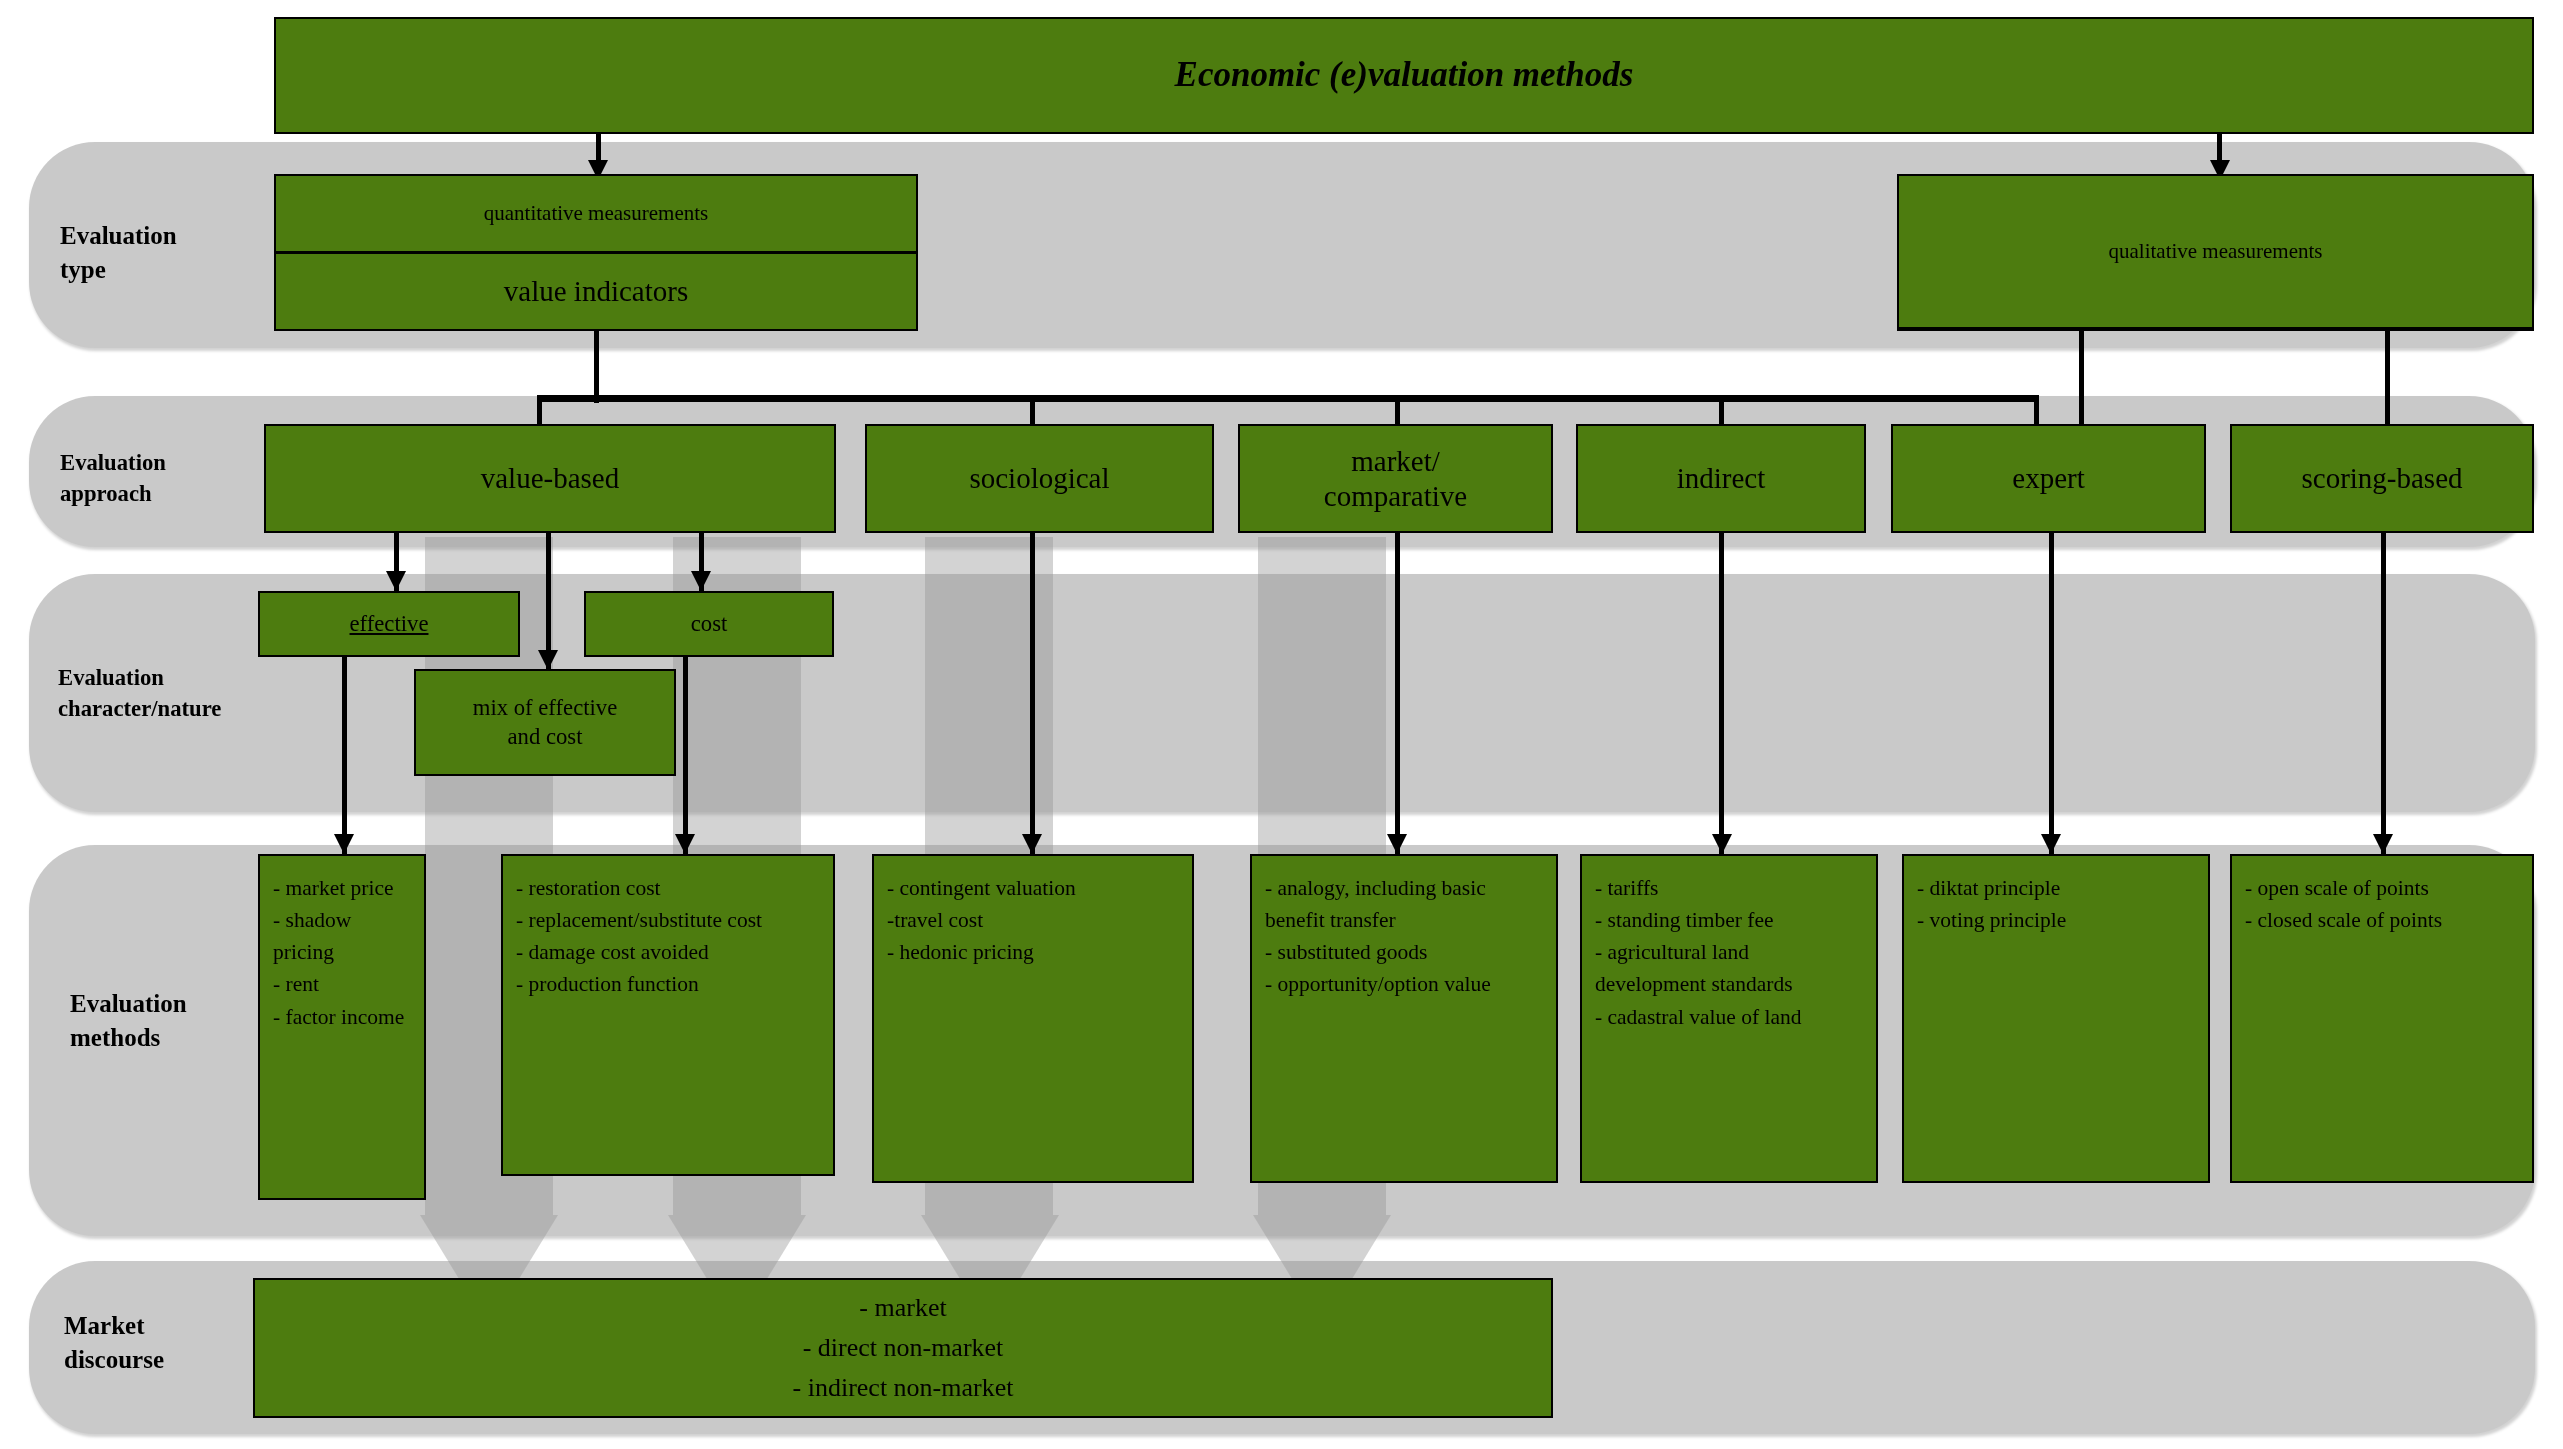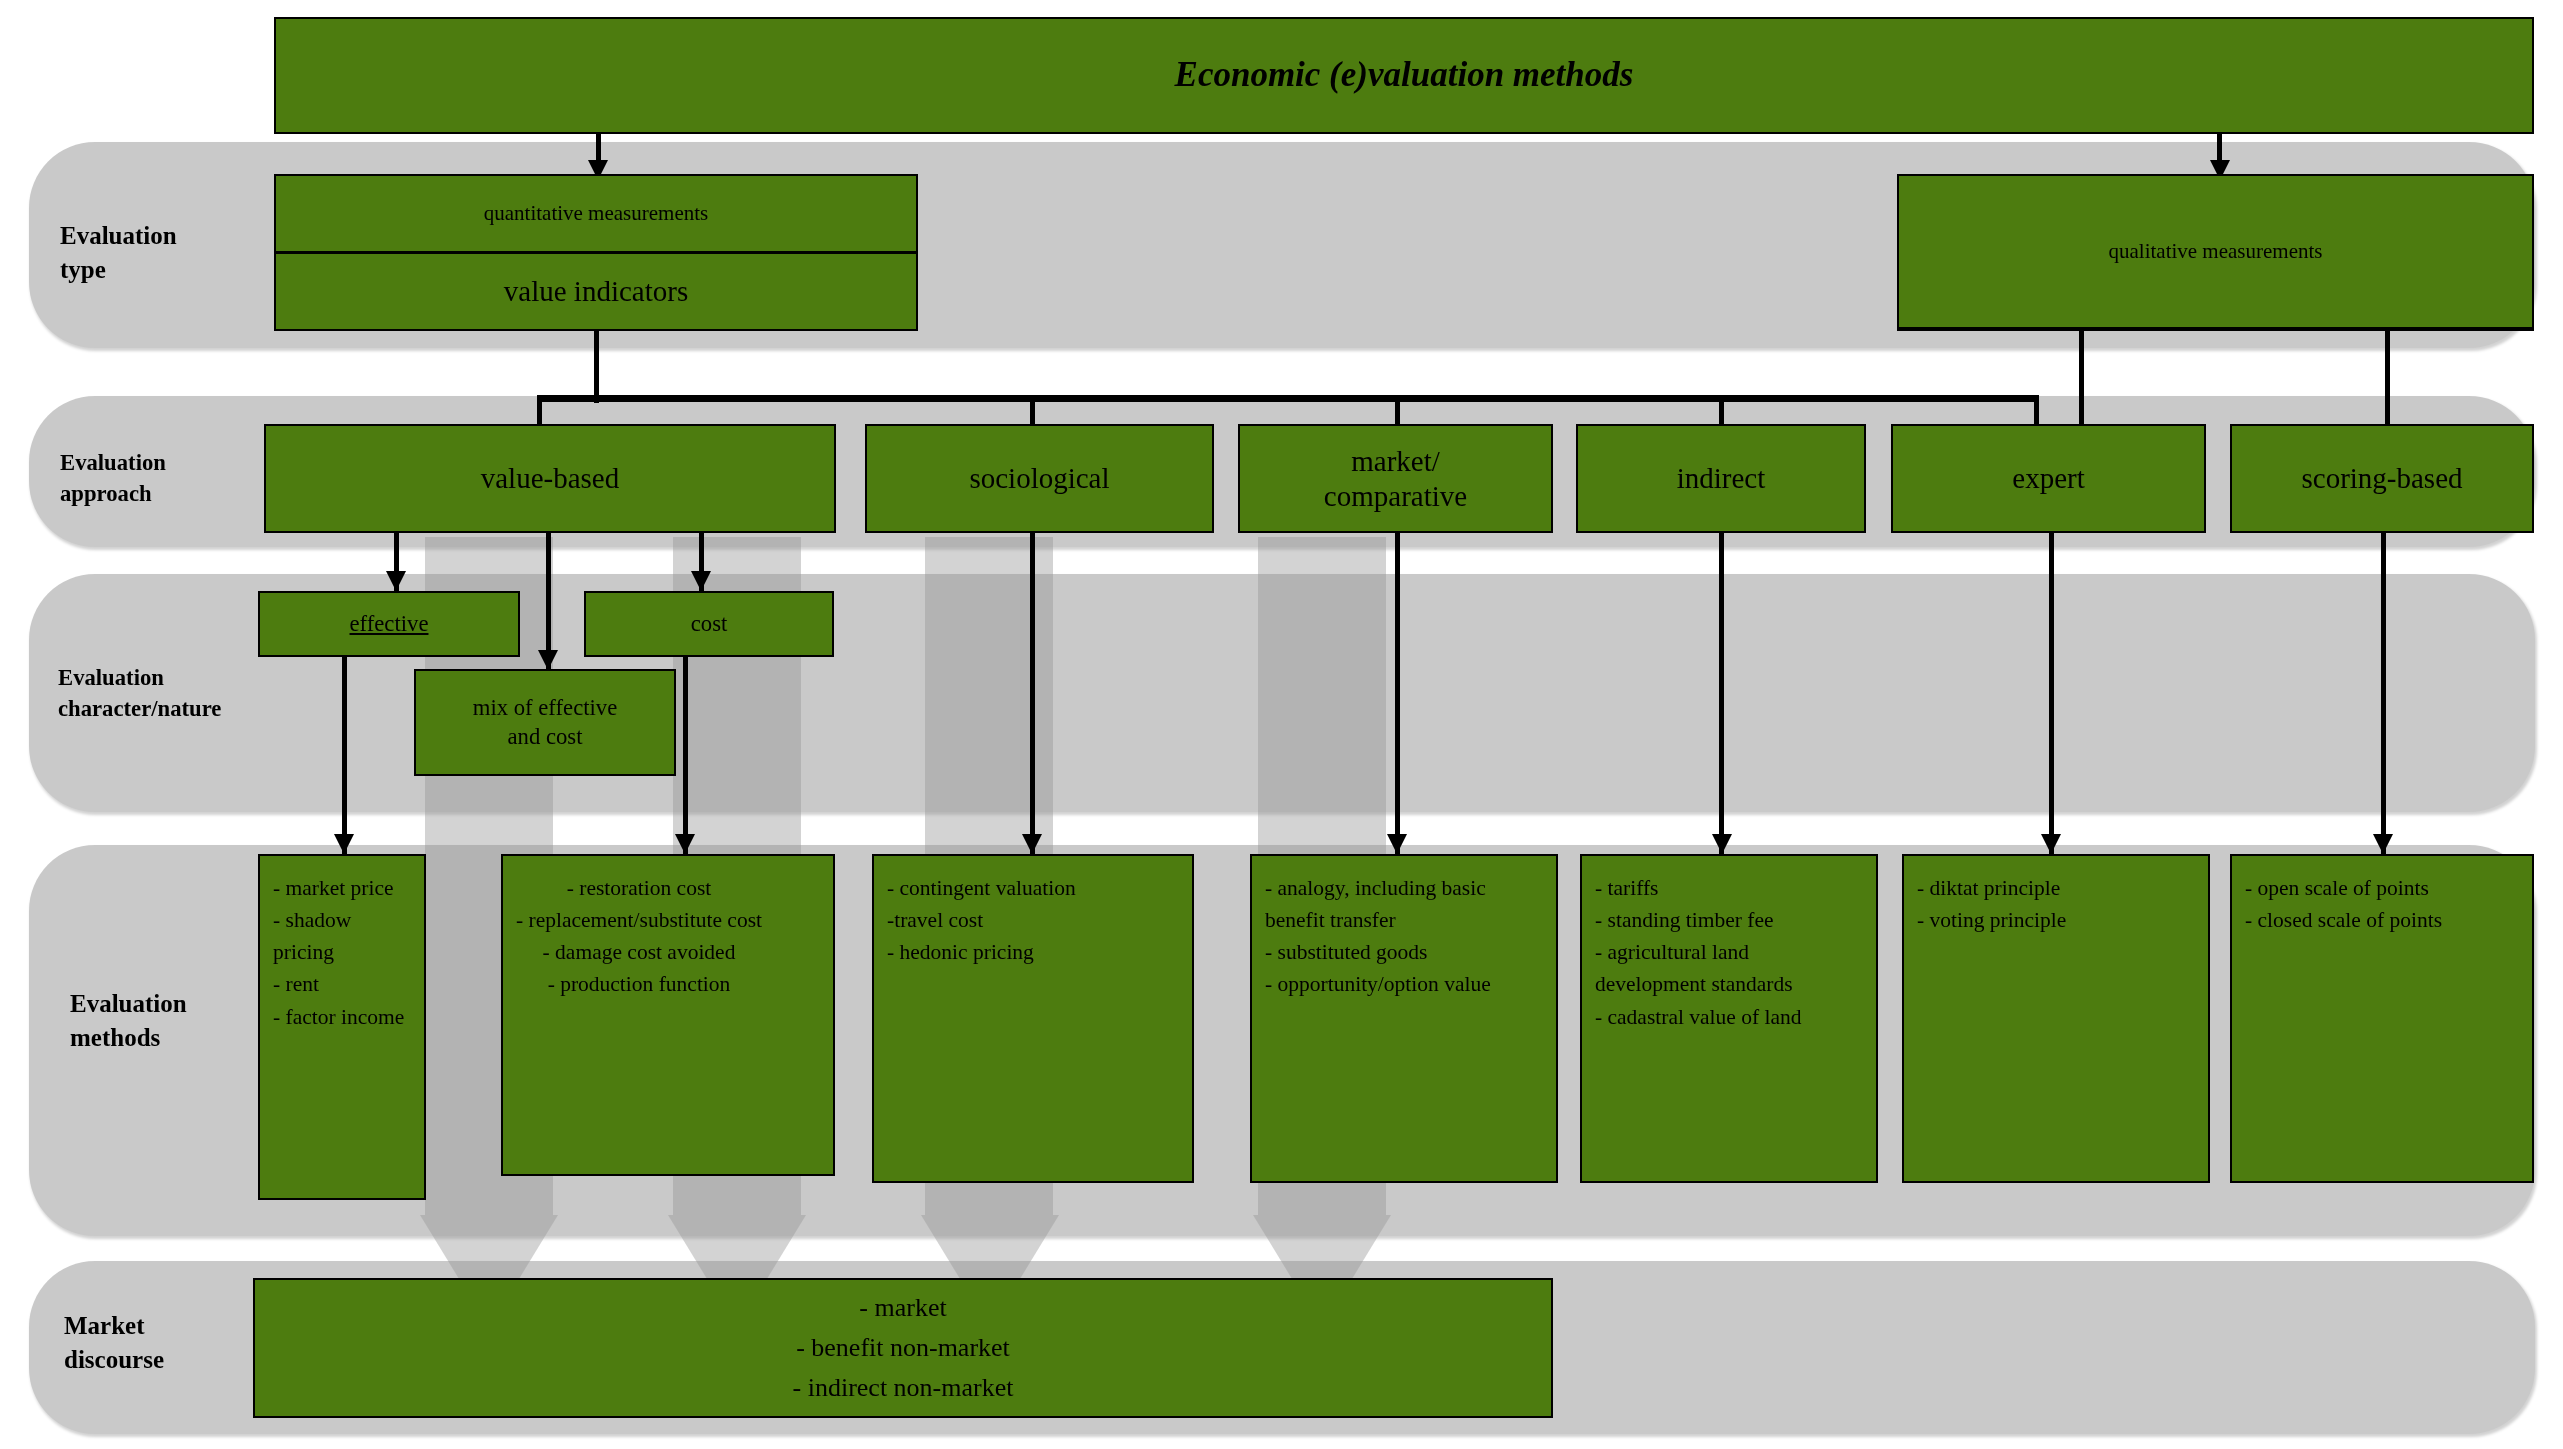--- a/index.html
+++ b/index.html
@@ -190,21 +190,21 @@
   <div class="arrowhead" style="left:2373px;top:834px;"></div>
 
   <div class="box methods-box" style="left:258px;top:854px;width:168px;height:346px;">
     <span class="inner" style="white-space:pre-line;">- market price
 - shadow pricing
 - rent
 - factor income</span>
   </div>
 
   <div class="box methods-box" style="left:501px;top:854px;width:334px;height:322px;">
-    <span class="inner" style="white-space:pre-line;text-align:center;">- restoration cost
+    <span class="inner" style="white-space:pre-line;">- restoration cost
 - replacement/substitute cost
 - damage cost avoided
 - production function</span>
   </div>
 
   <div class="box methods-box" style="left:872px;top:854px;width:322px;height:329px;">
     <span class="inner" style="white-space:pre-line;">- contingent valuation
 -travel cost
 - hedonic pricing</span>
   </div>
@@ -228,21 +228,21 @@
   </div>
 
   <div class="box methods-box" style="left:2230px;top:854px;width:304px;height:329px;">
     <span class="inner" style="white-space:pre-line;">- open scale of points
 - closed scale of points</span>
   </div>
 
   <div class="box market-box" style="left:253px;top:1278px;width:1300px;height:140px;">
     <span class="inner">
       <span>- market</span><br>
-      <span>- benefit non-market</span><br>
+      <span>- direct non-market</span><br>
       <span>- indirect non-market</span>
     </span>
   </div>
 
   <div class="band-label" style="left:60px;top:219px;width:179px;font-size:25px;">
     <span>Evaluation</span><br>
     <span>type</span>
   </div>
 
   <div class="band-label" style="left:60px;top:448px;width:179px;font-size:22.7px;">

